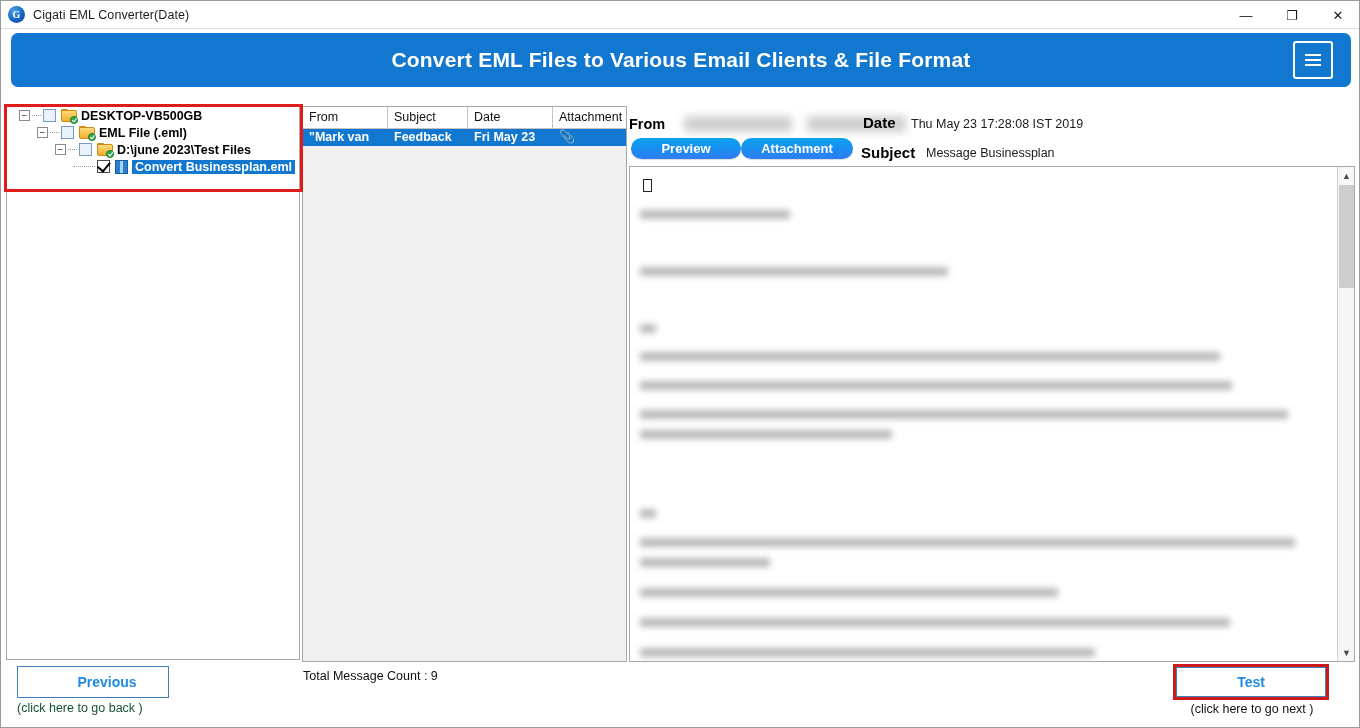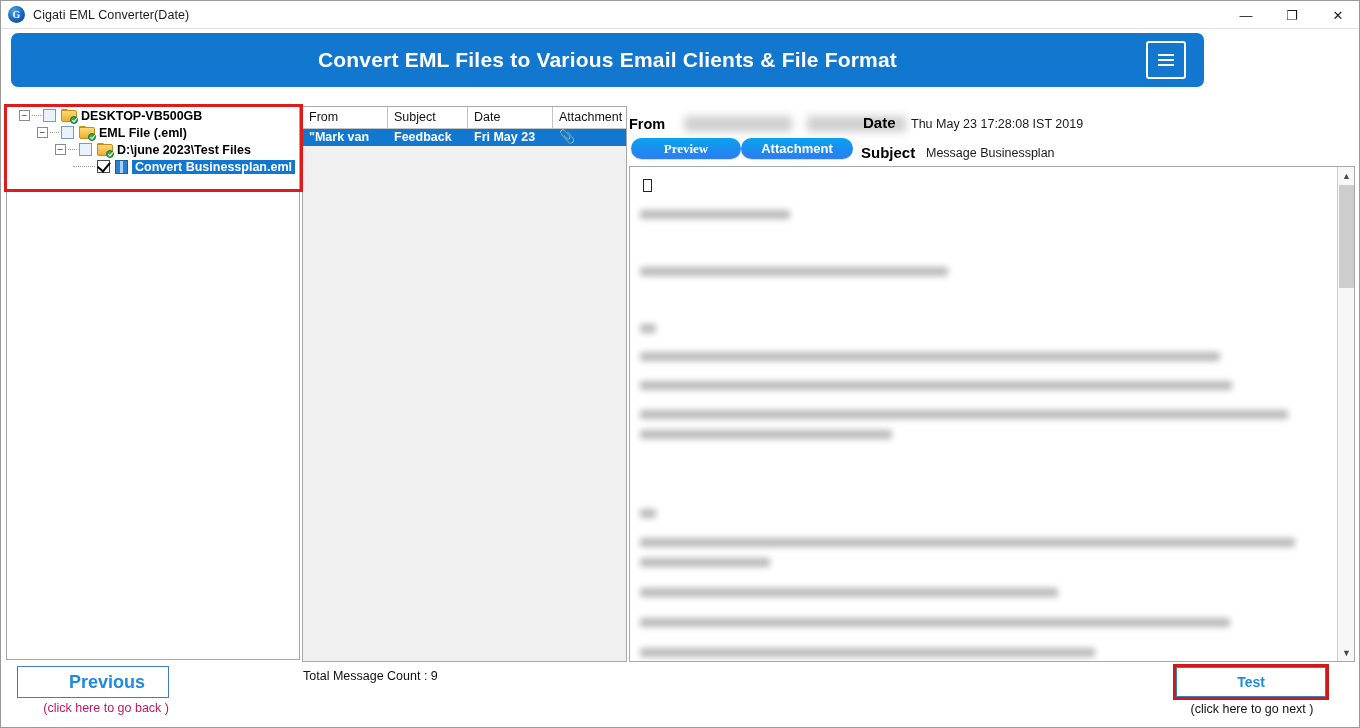--- a/index.html
+++ b/index.html
@@ -30,21 +30,21 @@
   }
   #title-text { font-size: 12.5px; color: #1b1b1b; letter-spacing: .1px; }
   .wbtn {
     width: 46px; height: 28px; display: flex; align-items: center; justify-content: center;
     font-size: 13px; color: #1b1b1b; cursor: default;
   }
   #win-controls { position: absolute; right: 0; top: 0; display: flex; }
 
   
   #banner {
-    position: absolute; left: 10px; top: 32px; width: 1193px; height: 54px;
+    position: absolute; left: 10px; top: 32px; width: 1340px; height: 54px;
     background: #1277cf; border-radius: 7px;
     display: flex; align-items: center; justify-content: center;
   }
   #banner-title {
     color: #ffffff; font-size: 21px; font-weight: bold; letter-spacing: .2px;
     text-align: center;
   }
   #menu-button {
     position: absolute; right: 18px; top: 8px; width: 40px; height: 38px;
     border: 2px solid #ffffff; background: #1277cf; border-radius: 3px;
@@ -157,21 +157,21 @@
   #pv-date-value {
     position: absolute; left: 282px; top: 11px; font-size: 12.5px; color: #1a1a1a;
   }
   #btn-preview, #btn-attachment {
     position: absolute; top: 137px; height: 21px; border-radius: 11px;
     display: flex; align-items: center; justify-content: center;
     color: #ffffff; font-size: 13px; font-weight: bold; cursor: pointer;
     background: linear-gradient(180deg,#0aa4ef 0%, #1b8cf0 55%, #2f7ef2 100%);
     box-shadow: 0 1px 1px rgba(0,0,0,.15);
   }
-  #btn-preview { left: 630px; width: 110px; font-family: Liberation Serif, serif; }
+  #btn-preview { left: 630px; width: 110px; }
   #btn-attachment { left: 740px; width: 112px; }
   #pv-subject-label {
     position: absolute; left: 860px; top: 143px; font-size: 15px; font-weight: bold; color: #000;
   }
   #pv-subject-value {
     position: absolute; left: 925px; top: 145px; font-size: 12.5px; color: #1a1a1a;
   }
 
   #body-panel {
     position: absolute; left: 628px; top: 165px; width: 726px; height: 496px;
@@ -199,27 +199,27 @@
   #sb-down { position: absolute; bottom: 0; left: 0; }
   #sb-thumb {
     position: absolute; left: 1px; top: 18px; width: 15px; height: 103px;
     background: #cdcdcd; border-radius: 1px; cursor: pointer;
   }
 
   
   #btn-previous {
     position: absolute; left: 16px; top: 665px; width: 152px; height: 32px;
     border: 1px solid #3f7fbf; background: #ffffff; color: #1f8ae0;
-    font-size: 18px; font-weight: bold; display: flex; align-items: center; justify-content: center;
+    font-size: 14px; font-weight: bold; display: flex; align-items: center; justify-content: center;
     cursor: pointer;
     padding-left: 28px;
   }
   #prev-hint {
-    position: absolute; left: 16px; top: 700px; width: 152px; text-align: right;
-    font-size: 12.5px; color: #be185d;
+    position: absolute; left: 16px; top: 700px; width: 152px; text-align: left;
+    font-size: 12.5px; color: #14532d;
   }
   #msg-count {
     position: absolute; left: 302px; top: 668px; font-size: 12.5px; color: #111;
   }
   #next-highlight {
     position: absolute; left: 1172px; top: 663px; width: 156px; height: 36px;
     border: 3px solid #cf1a1a; pointer-events: none; z-index: 5;
   }
   #btn-next {
     position: absolute; left: 1175px; top: 666px; width: 150px; height: 30px;

